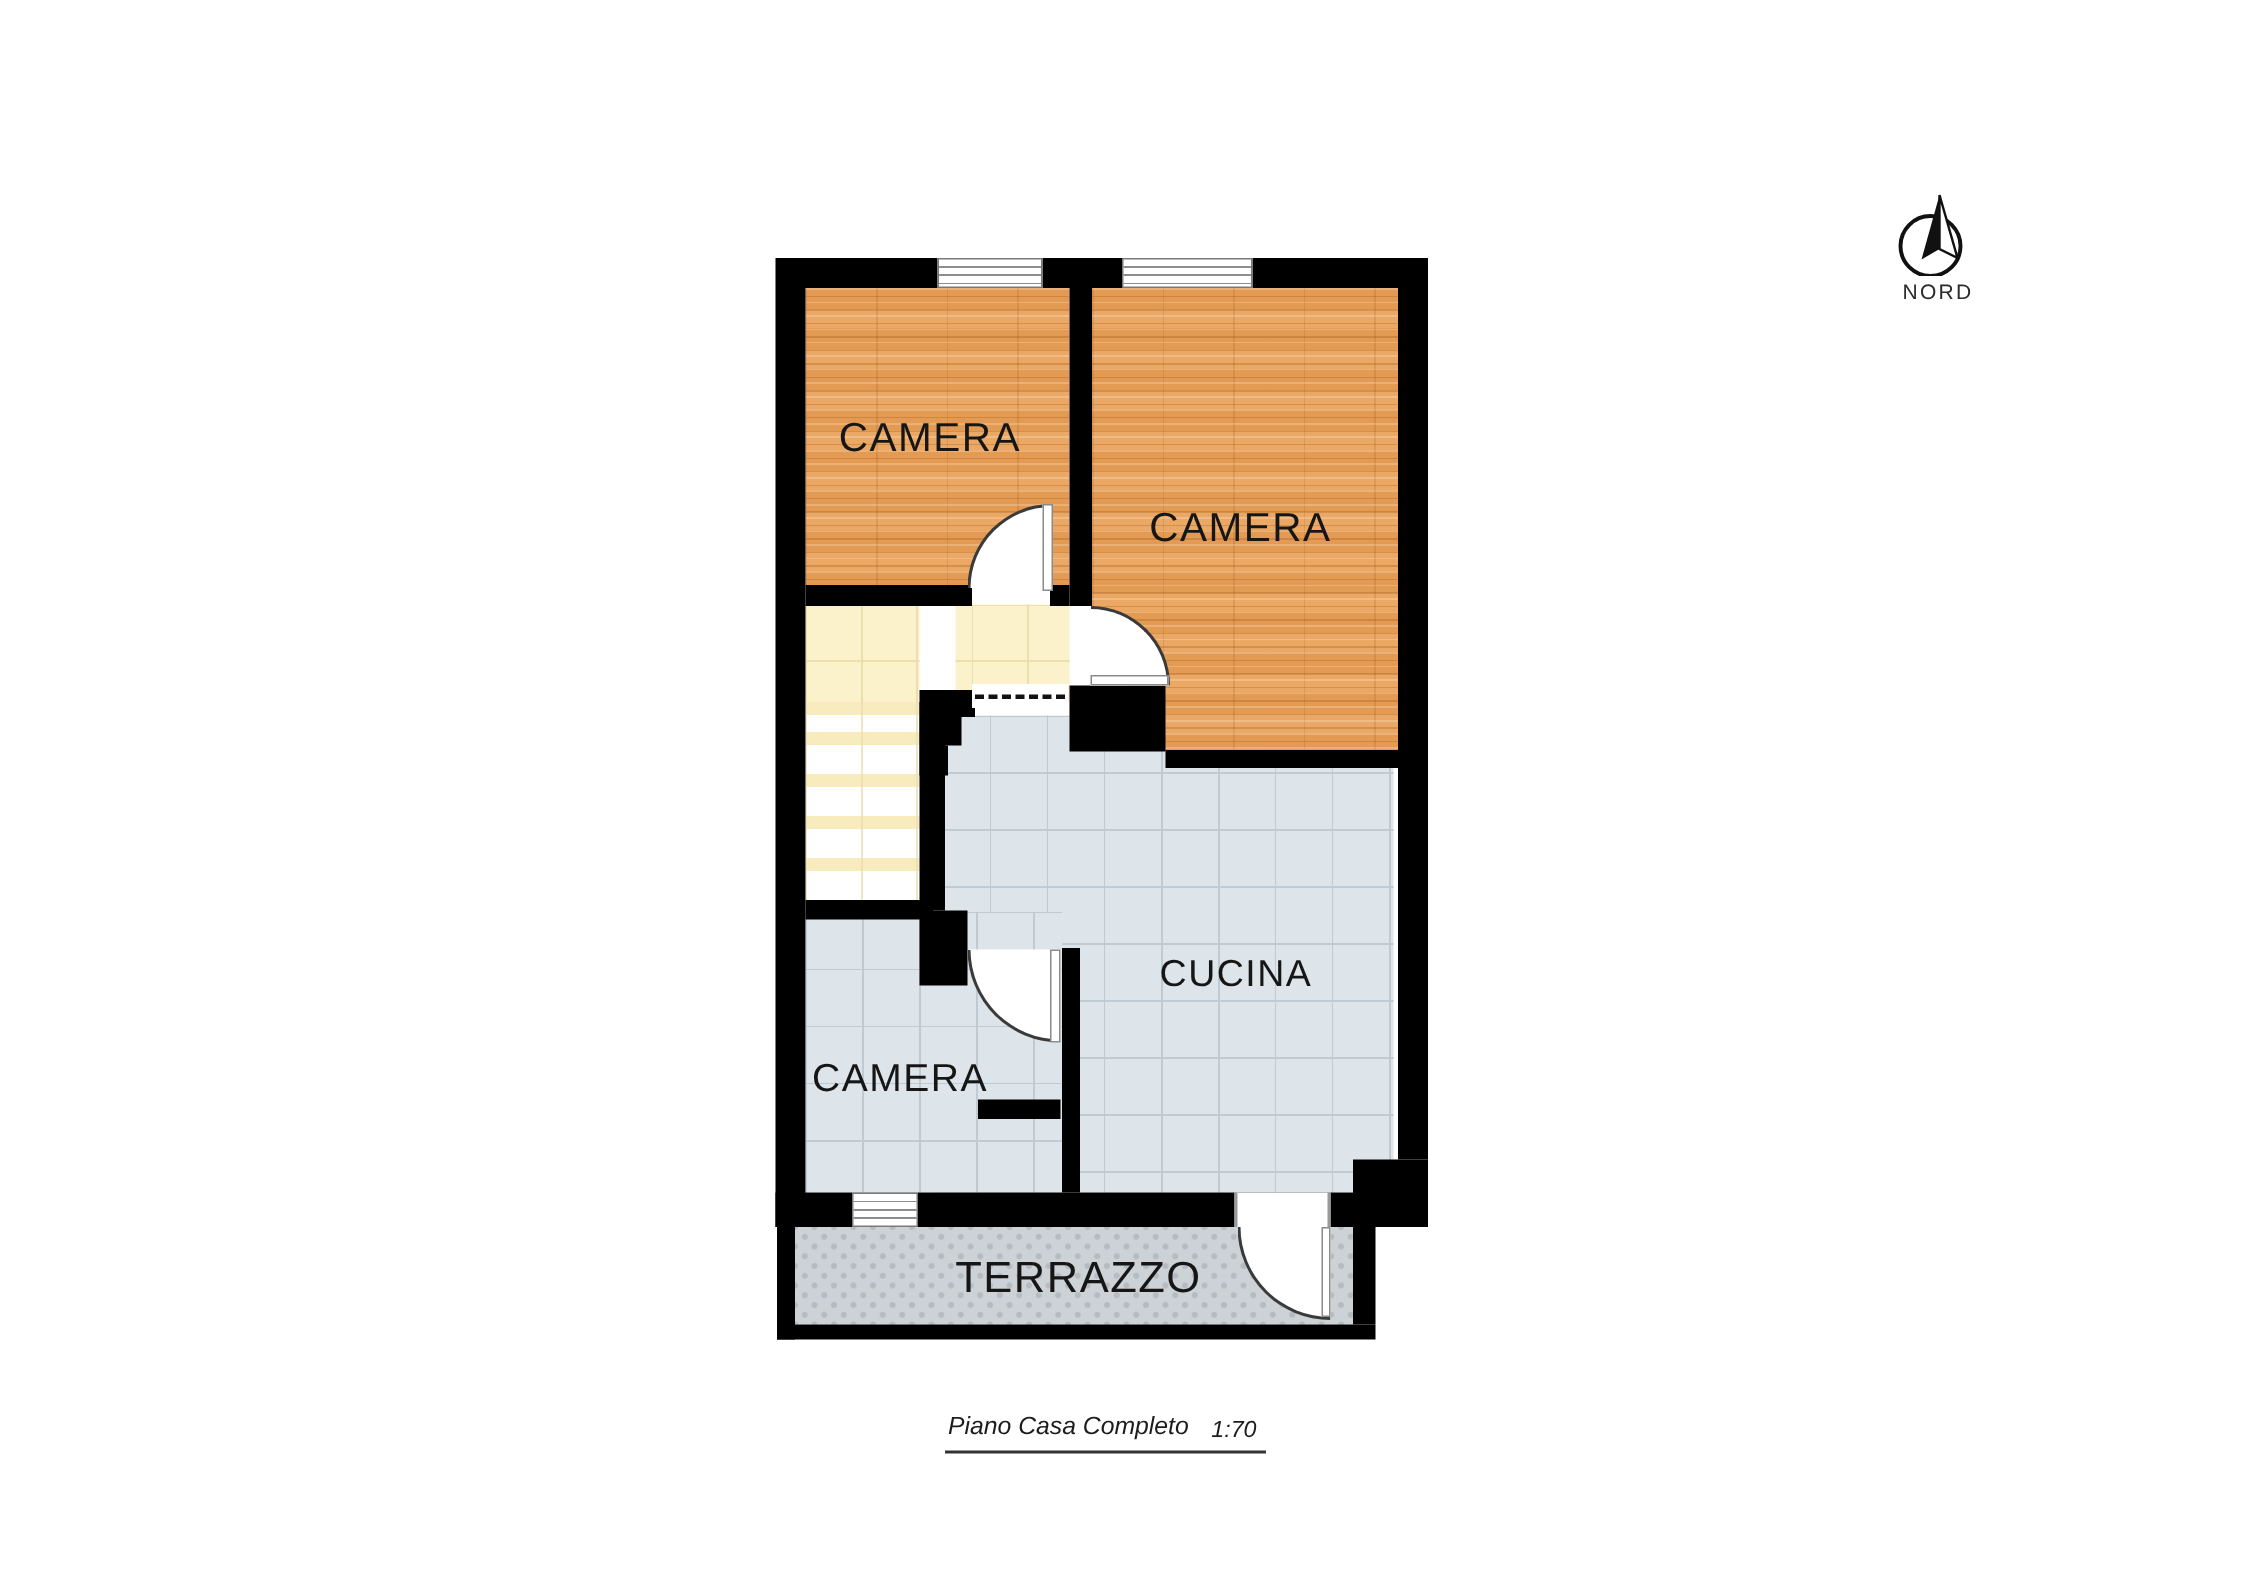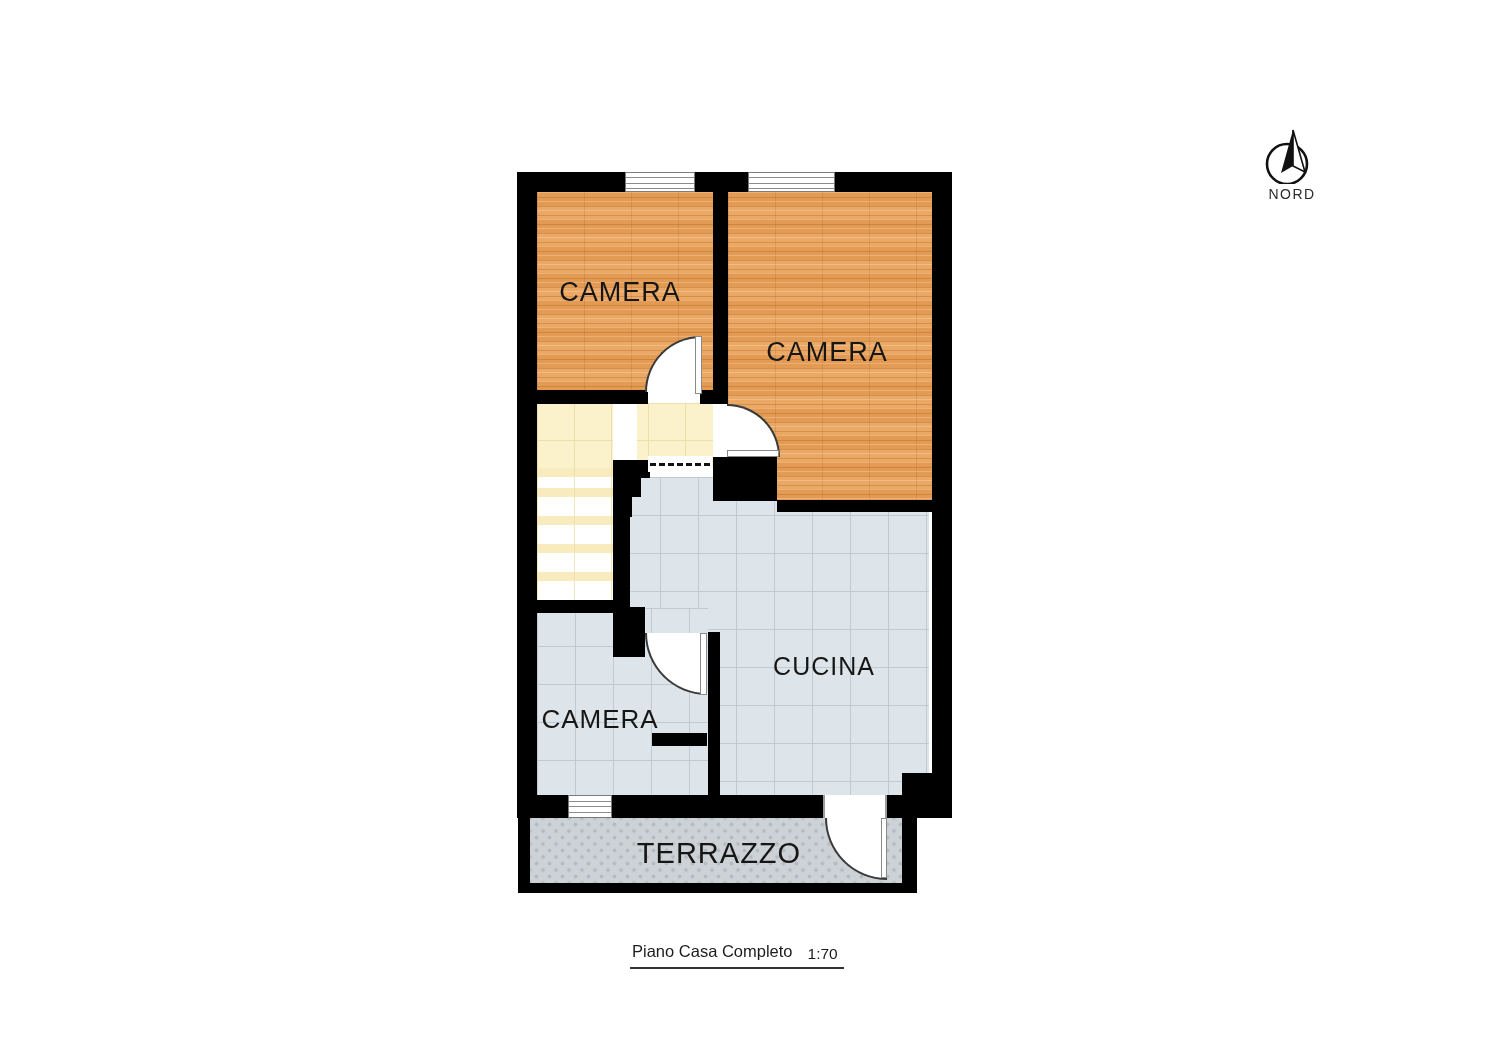--- a/index.html
+++ b/index.html
@@ -93,30 +93,30 @@
 
   <div class="door-disc disc-bl" style="left:645px;top:633px;width:62px;height:62px;"></div>
   <div class="door-leaf" style="left:700px;top:633px;width:7px;height:62px;"></div>
 
   <div class="opening" style="left:823px;top:795px;width:64px;height:23px;"></div>
   <div class="door-disc disc-bl" style="left:825px;top:818px;width:62px;height:62px;"></div>
   <div class="door-leaf" style="left:881px;top:818px;width:6px;height:60px;"></div>
 
   <div class="room-label" style="left:620px;top:292px;font-size:27px;">CAMERA</div>
   <div class="room-label" style="left:827px;top:352px;font-size:27px;">CAMERA</div>
-  <div class="room-label" style="left:824px;top:650px;font-size:25px;margin-top:16px;">CUCINA</div>
+  <div class="room-label" style="left:824px;top:650px;font-size:25px;">CUCINA</div>
   <div class="room-label" style="left:600px;top:719px;font-size:26px;">CAMERA</div>
   <div class="room-label" style="left:719px;top:853px;font-size:29px;">TERRAZZO</div>
 
   <div class="abs" style="left:1260px;top:120px;width:64px;height:80px;">
     <svg width="64" height="64" viewBox="0 0 64 64">
       <circle cx="27" cy="44" r="20" fill="none" stroke="#111" stroke-width="2.6"></circle>
       <path d="M33,10 L21,53 L33,46 Z" fill="#111"></path>
       <path d="M33,10 L45,52 L33,46 Z" fill="#fff" stroke="#111" stroke-width="1.6"></path>
     </svg>
   </div>
   <div class="compass-label" style="left:1292px;top:186px;">NORD</div>
 
-  <div class="title-block" style="left:630px;top:942px;">
+  <div class="title-block" style="left:630px;top:942px;font-style:italic;">
     <span class="title-main">Piano Casa Completo</span><span class="title-scale">1:70</span>
   </div>
 
 </div>
 
 </body></html>

